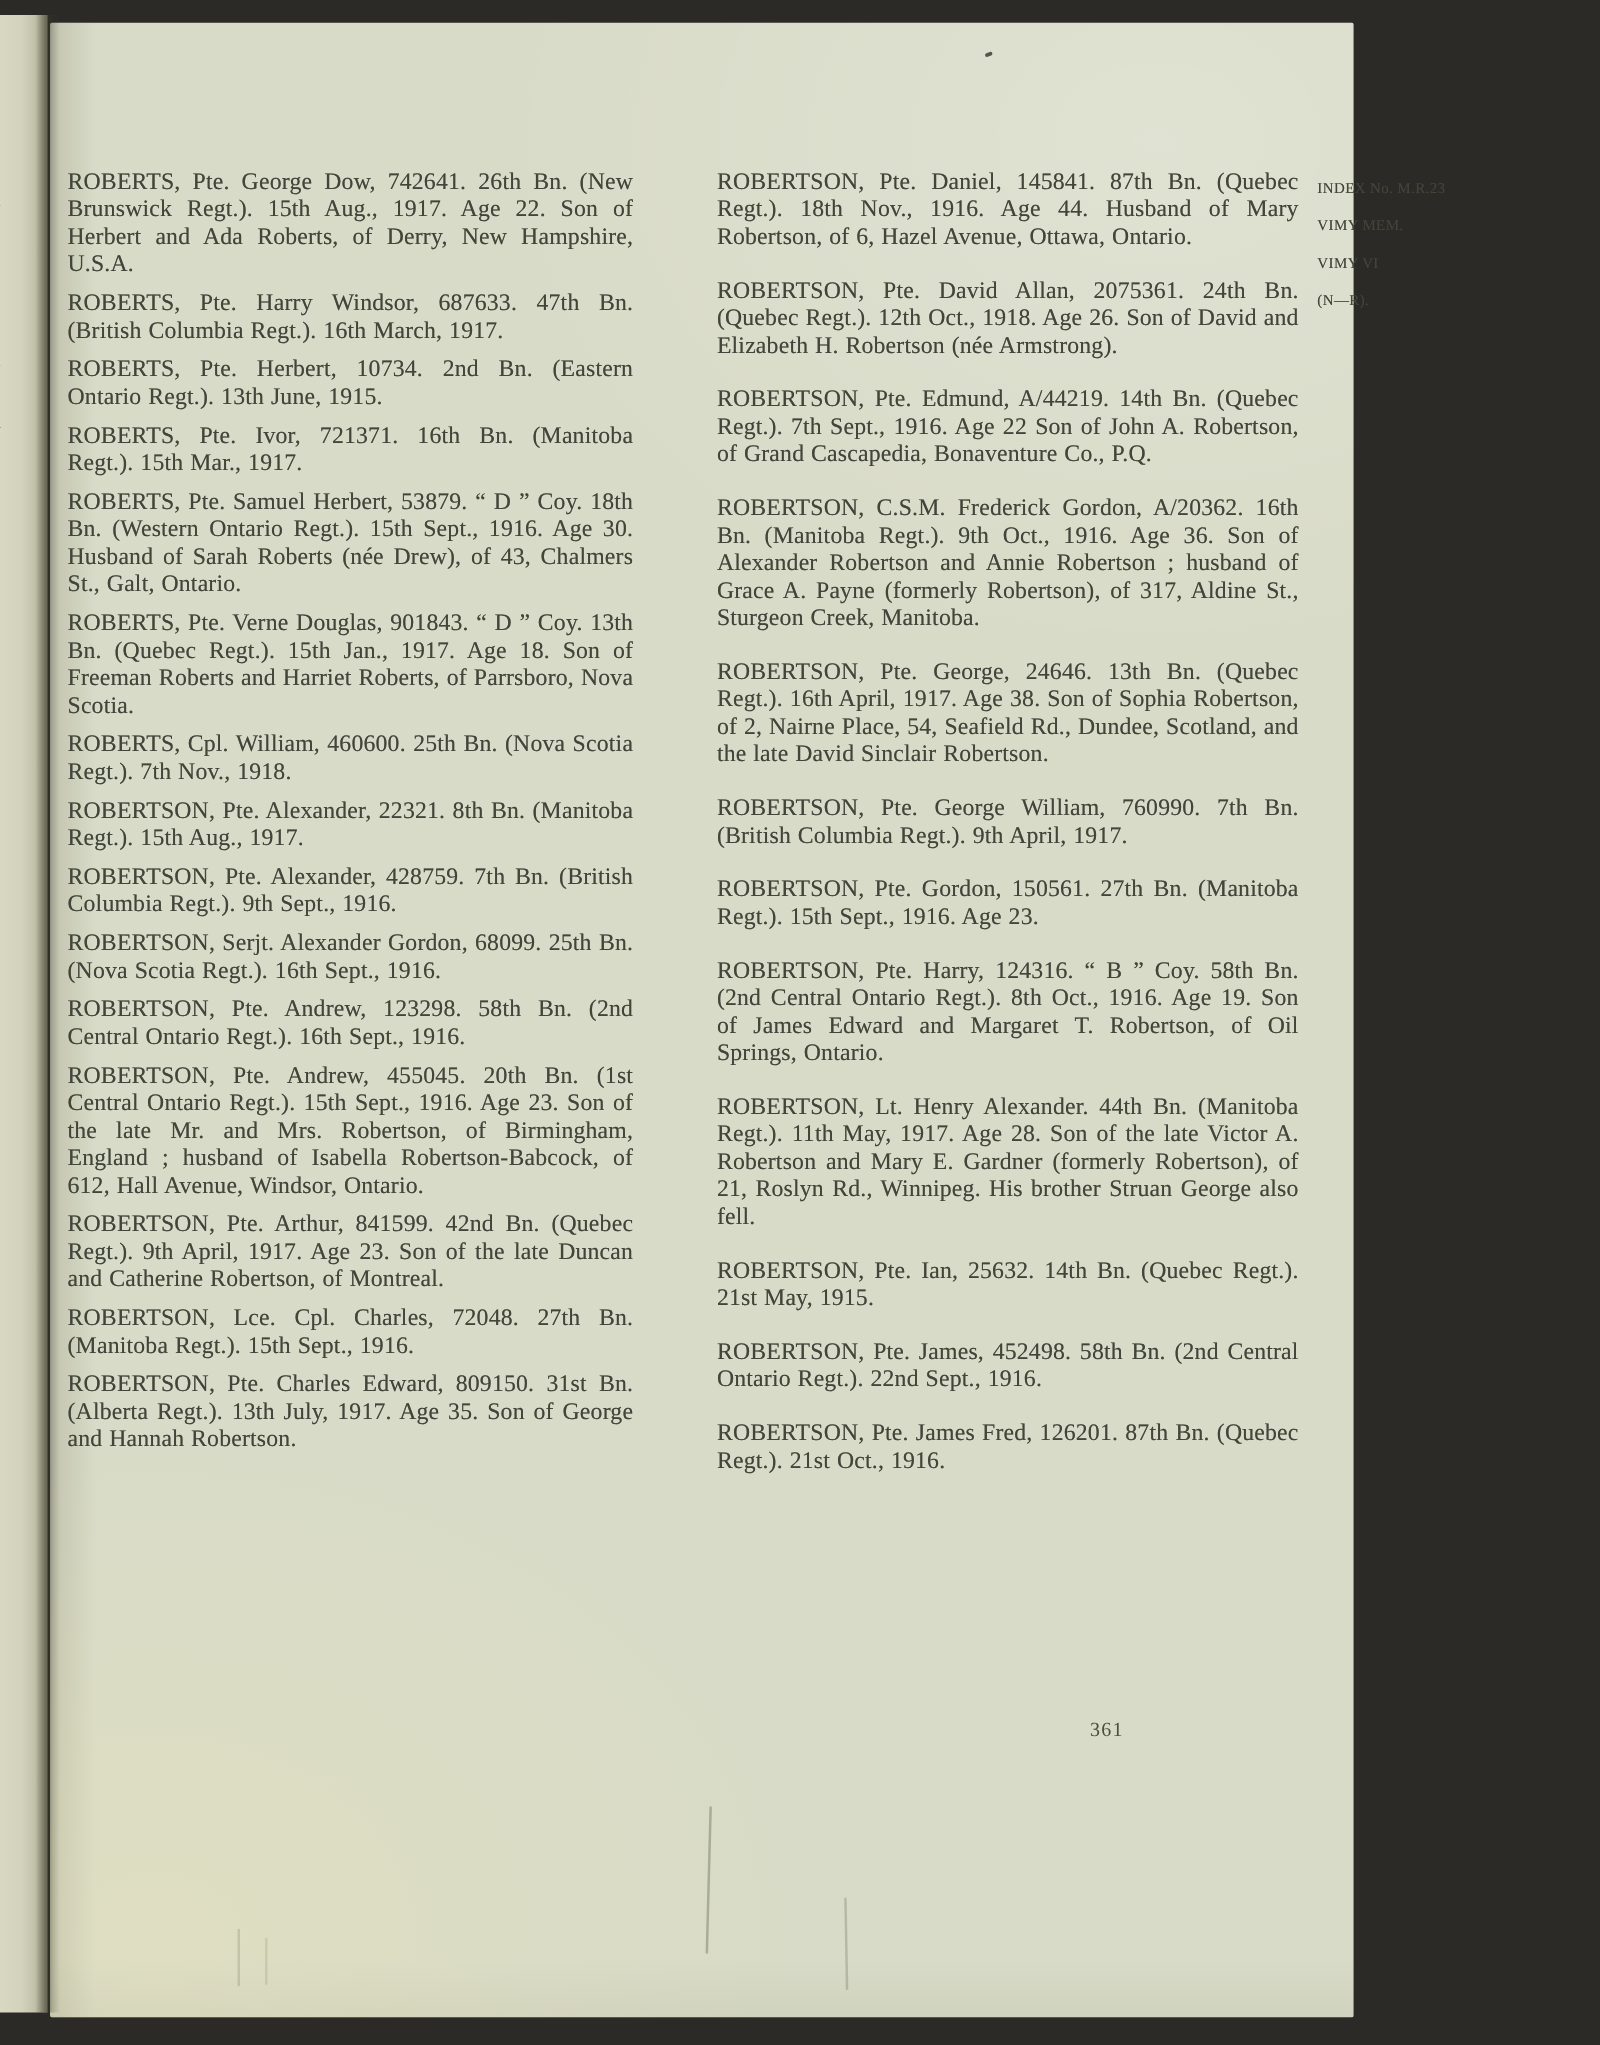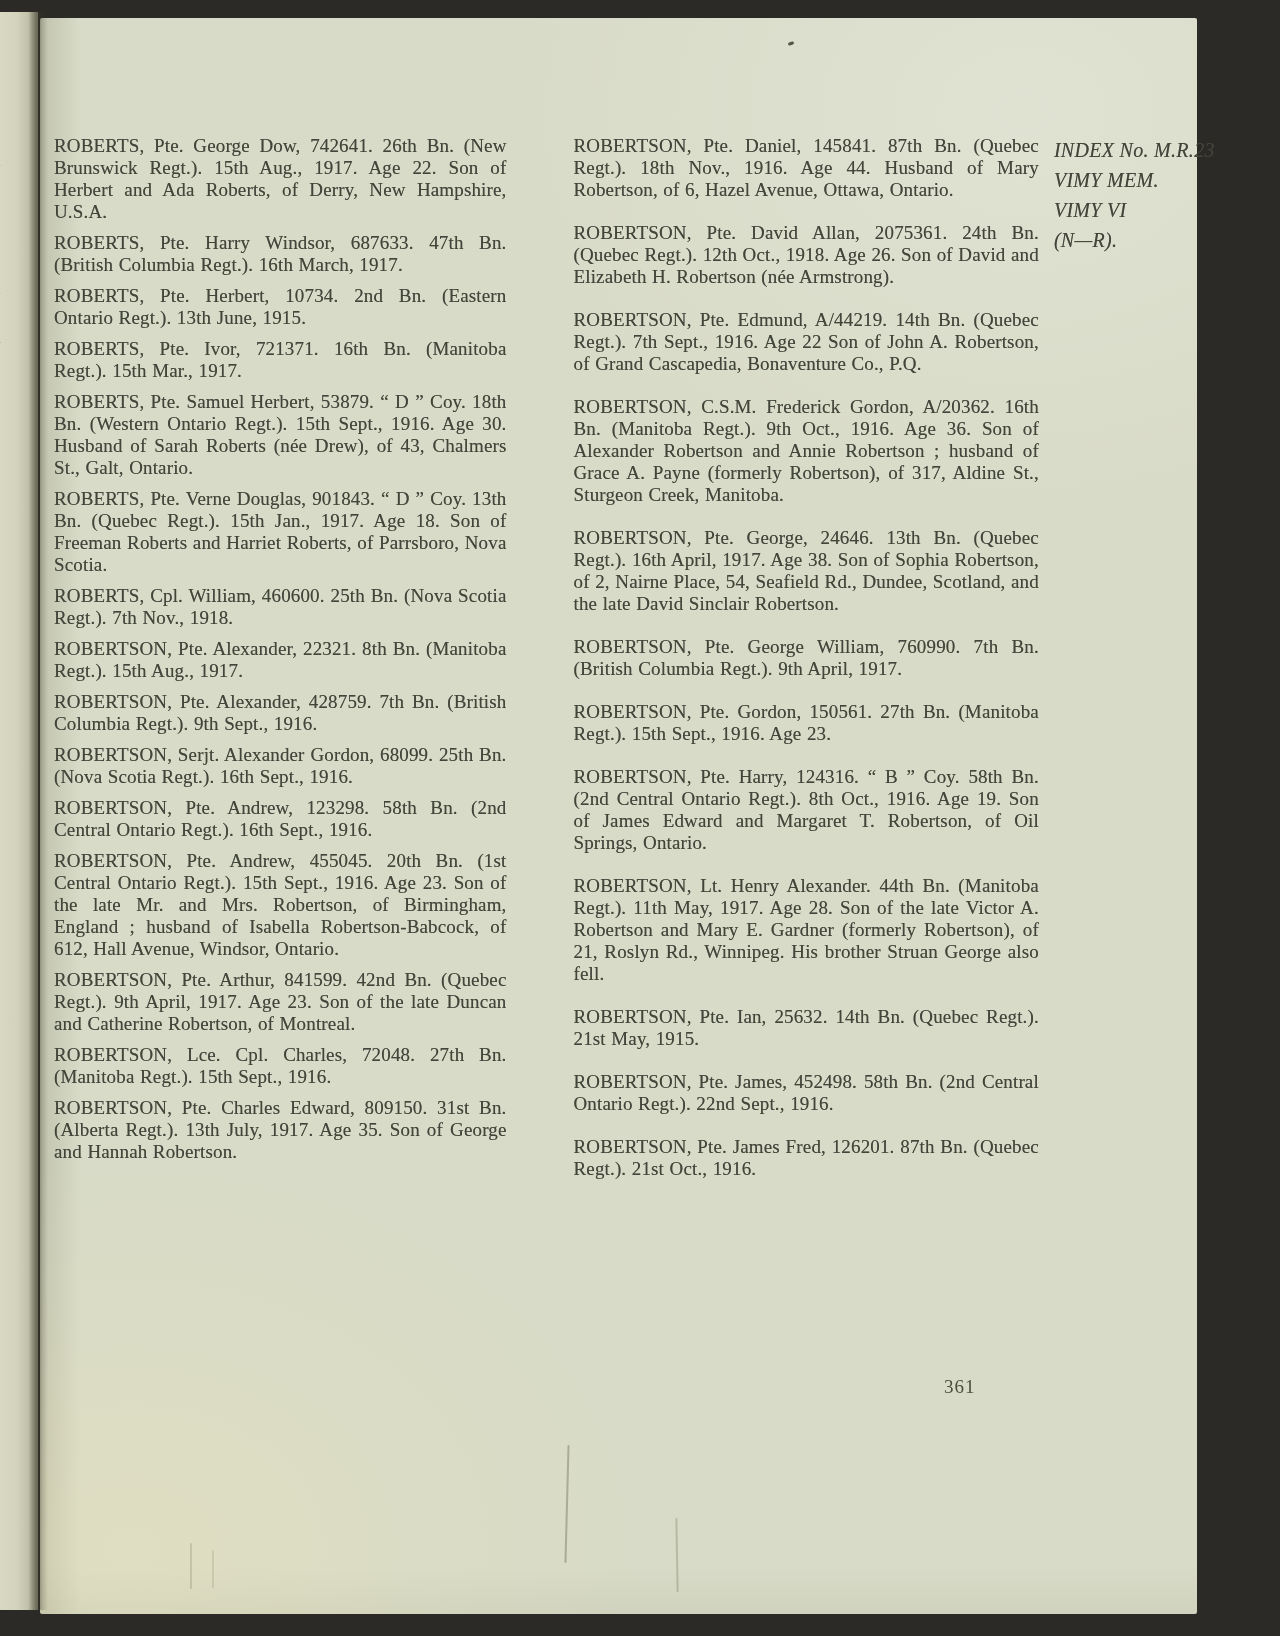--- a/index.html
+++ b/index.html
@@ -25,21 +25,21 @@
   }
 
   
   .gutter {
     position: absolute; left: 28px; top: 12px; width: 20px; height: 1598px;
     background: linear-gradient(90deg, rgba(55,55,40,0) 0%, rgba(55,55,40,0.55) 45%, rgba(55,55,40,0.18) 72%, rgba(55,55,40,0) 100%);
     z-index: 2;
   }
 
   .page {
-    position: absolute; left: 40px; top: 18px; width: 1157px; height: 1596px;
+    position: absolute; left: 40px; top: 18px; width: 1043px; height: 1596px;
     background:
       radial-gradient(ellipse 900px 700px at 85% 6%, rgba(255,255,255,0.20), rgba(255,255,255,0) 60%),
       radial-gradient(ellipse 850px 650px at 8% 96%, rgba(238,228,182,0.30), rgba(238,228,182,0) 60%),
       linear-gradient(90deg, rgba(110,110,85,0.22), rgba(110,110,85,0) 3.5%),
       linear-gradient(0deg, rgba(110,110,85,0.08), rgba(110,110,85,0) 3%),
       #d8dbc7;
     border-radius: 2px;
     z-index: 1;
   }
 
@@ -48,27 +48,27 @@
     display: flex; align-items: flex-start;
   }
   .col { color: #42453a; font-size: 19px; line-height: 22px; text-align: justify;
          letter-spacing: 0.15px; word-spacing: 0.6px; }
   .col-left  { width: 457px; margin-right: 33px; }
   .col-right { width: 470px; margin-right: 15px; margin-left: 34px; }
   .entry { margin: 0 0 9px 0; text-shadow: 0 0 0.5px rgba(66,69,58,0.55); }
   .col-right .entry { margin-bottom: 21px; }
 
   .header-block {
-    width: 192px; color: #42453a; font-size: 20px; line-height: 30px;
-    letter-spacing: 0.3px; text-shadow: 0 0 0.5px rgba(66,69,58,0.55); font-style: italic;
+    width: 192px; color: #42453a; font-size: 12px; line-height: 30px;
+    letter-spacing: 0.3px; text-shadow: 0 0 0.5px rgba(66,69,58,0.55);
   }
 
   .page-number {
-    position: absolute; left: 904px; top: 1358px;
-    font-size: 19px; color: #4b4d3f; letter-spacing: 1px;
+    position: absolute; left: 832px; top: 1358px;
+    font-size: 16px; color: #4b4d3f; letter-spacing: 1px;
   }
 
   
   .speck {
     position: absolute; left: 748px; top: 24px; width: 6px; height: 3px;
     background: #3c3e31; border-radius: 2px; transform: rotate(-20deg); opacity: 0.85;
   }
   .scratch { position: absolute; width: 2px; background: rgba(95,95,72,0.38); border-radius: 1px; }
   .scratch.s1 { left: 526px; top: 1427px; height: 118px; transform: rotate(1.5deg); }
   .scratch.s2 { left: 636px; top: 1500px; height: 74px;  transform: rotate(-1deg); opacity: 0.7; }

